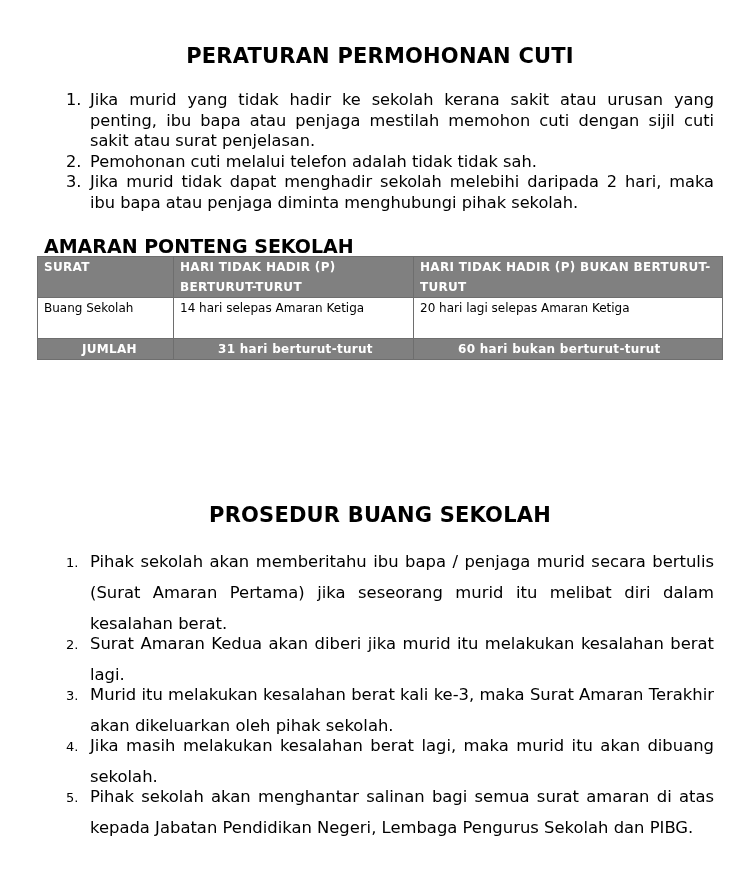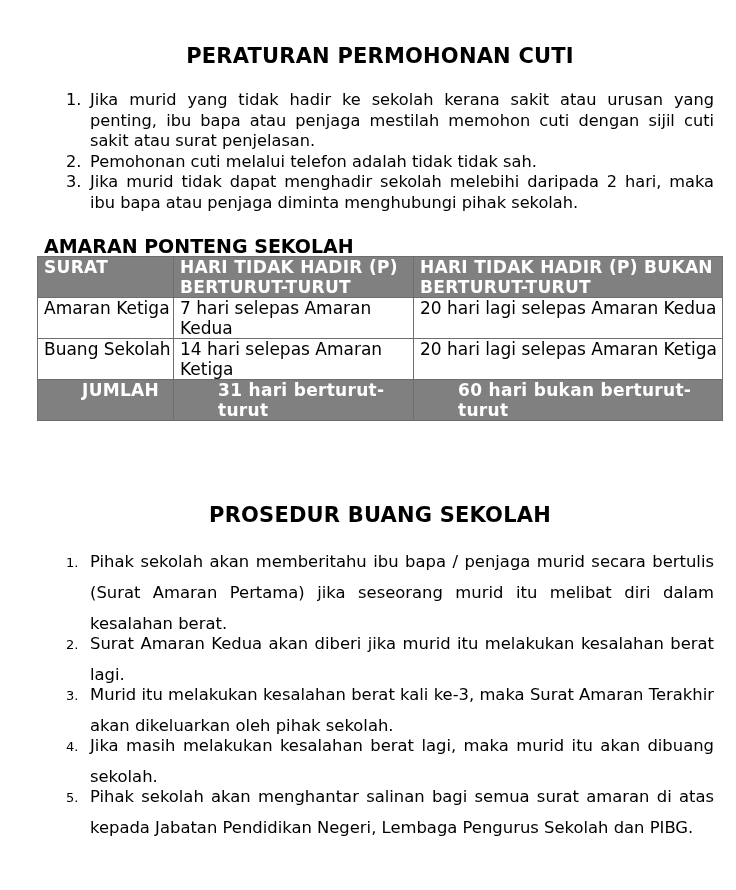--- a/index.html
+++ b/index.html
@@ -59,21 +59,21 @@
       font-weight: bold;
       font-size: 19px;
       margin: 0;
     }
     table.amaran {
       position: absolute;
       left: 37px;
       top: 256px;
       width: 685px;
       border-collapse: collapse;
-      font-size: 17px;
+      font-size: 12px;
       line-height: 20px;
       table-layout: fixed;
     }
     table.amaran th, table.amaran td {
       border: 1.5px solid #6e6e6e;
       padding: 0 0 0 6px;
       text-align: left;
       vertical-align: top;
     }
     table.amaran thead th {
@@ -153,25 +153,20 @@
   </colgroup>
   <thead>
     <tr>
       <th>SURAT</th>
       <th>HARI TIDAK HADIR (P) BERTURUT-TURUT</th>
       <th>HARI TIDAK HADIR (P) BUKAN BERTURUT-TURUT</th>
     </tr>
   </thead>
   <tbody>
     <tr>
-      <td>Amaran Ketiga</td>
-      <td>7 hari selepas Amaran Kedua</td>
-      <td>20 hari lagi selepas Amaran Kedua</td>
-    </tr>
-    <tr>
       <td>Buang Sekolah</td>
       <td>14 hari selepas Amaran Ketiga</td>
       <td>20 hari lagi selepas Amaran Ketiga</td>
     </tr>
   </tbody>
   <tfoot>
     <tr>
       <td>JUMLAH</td>
       <td>31 hari berturut-turut</td>
       <td>60 hari bukan berturut-turut</td>

